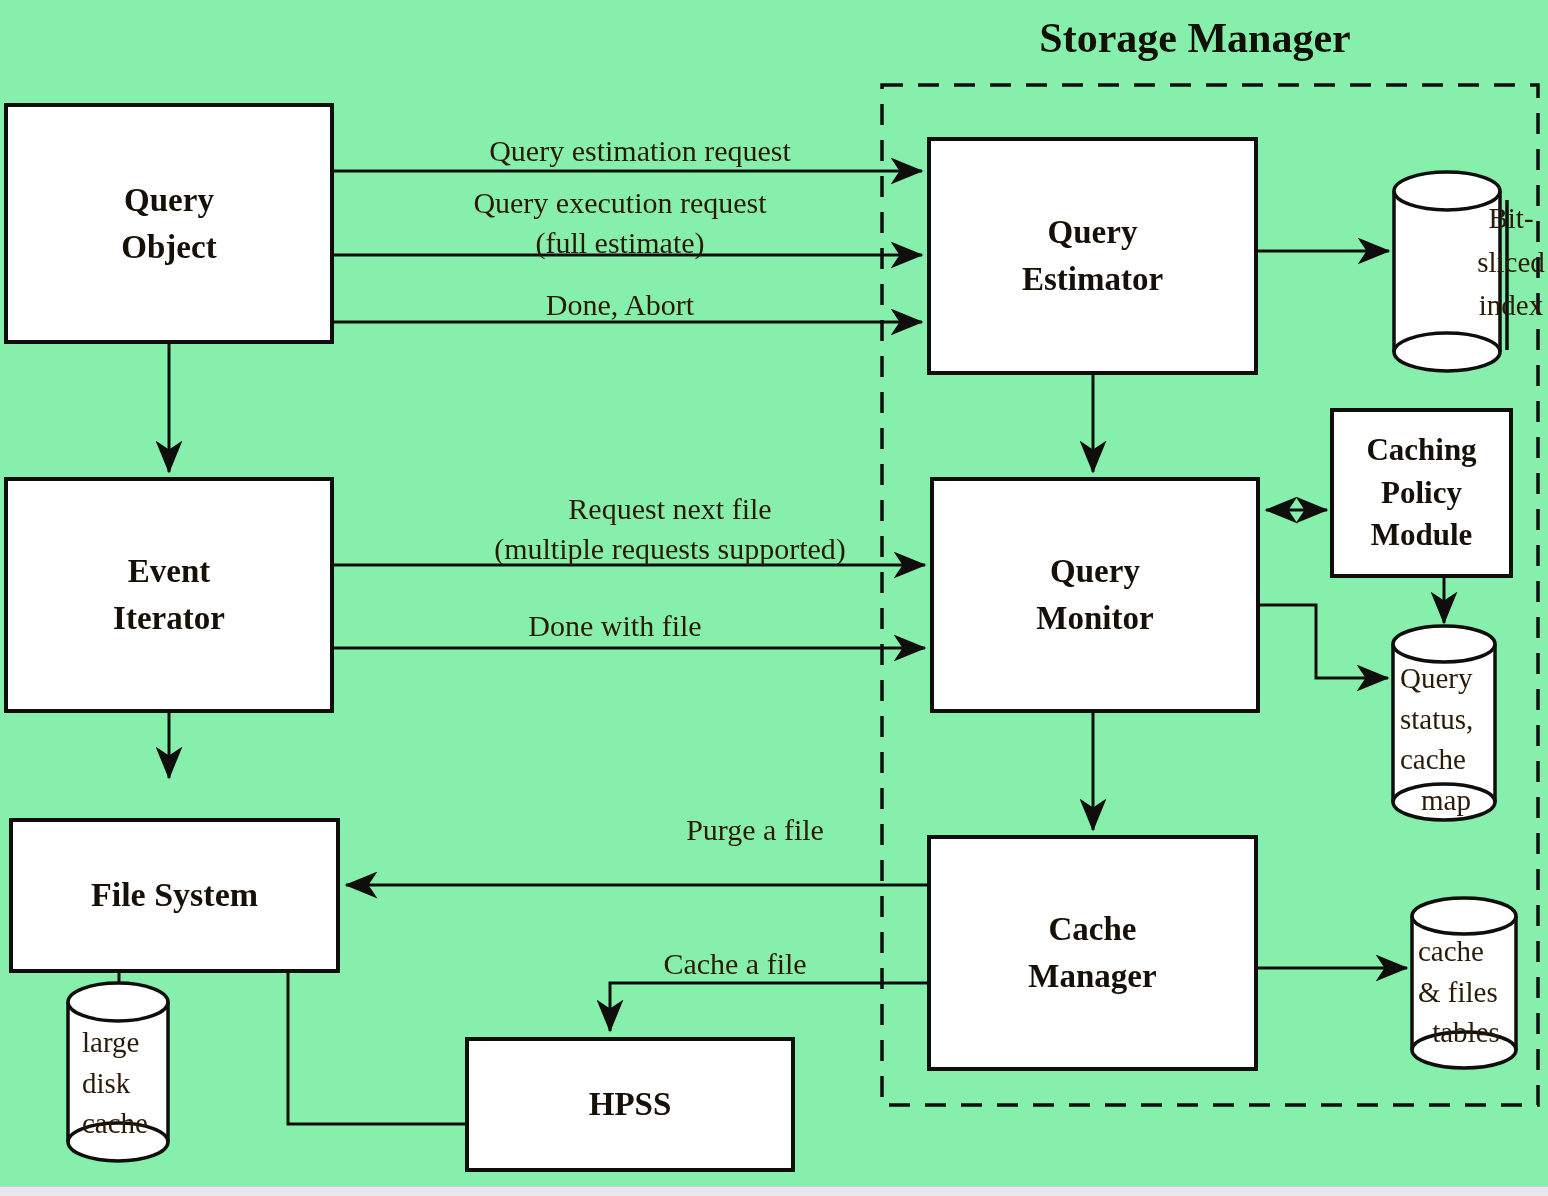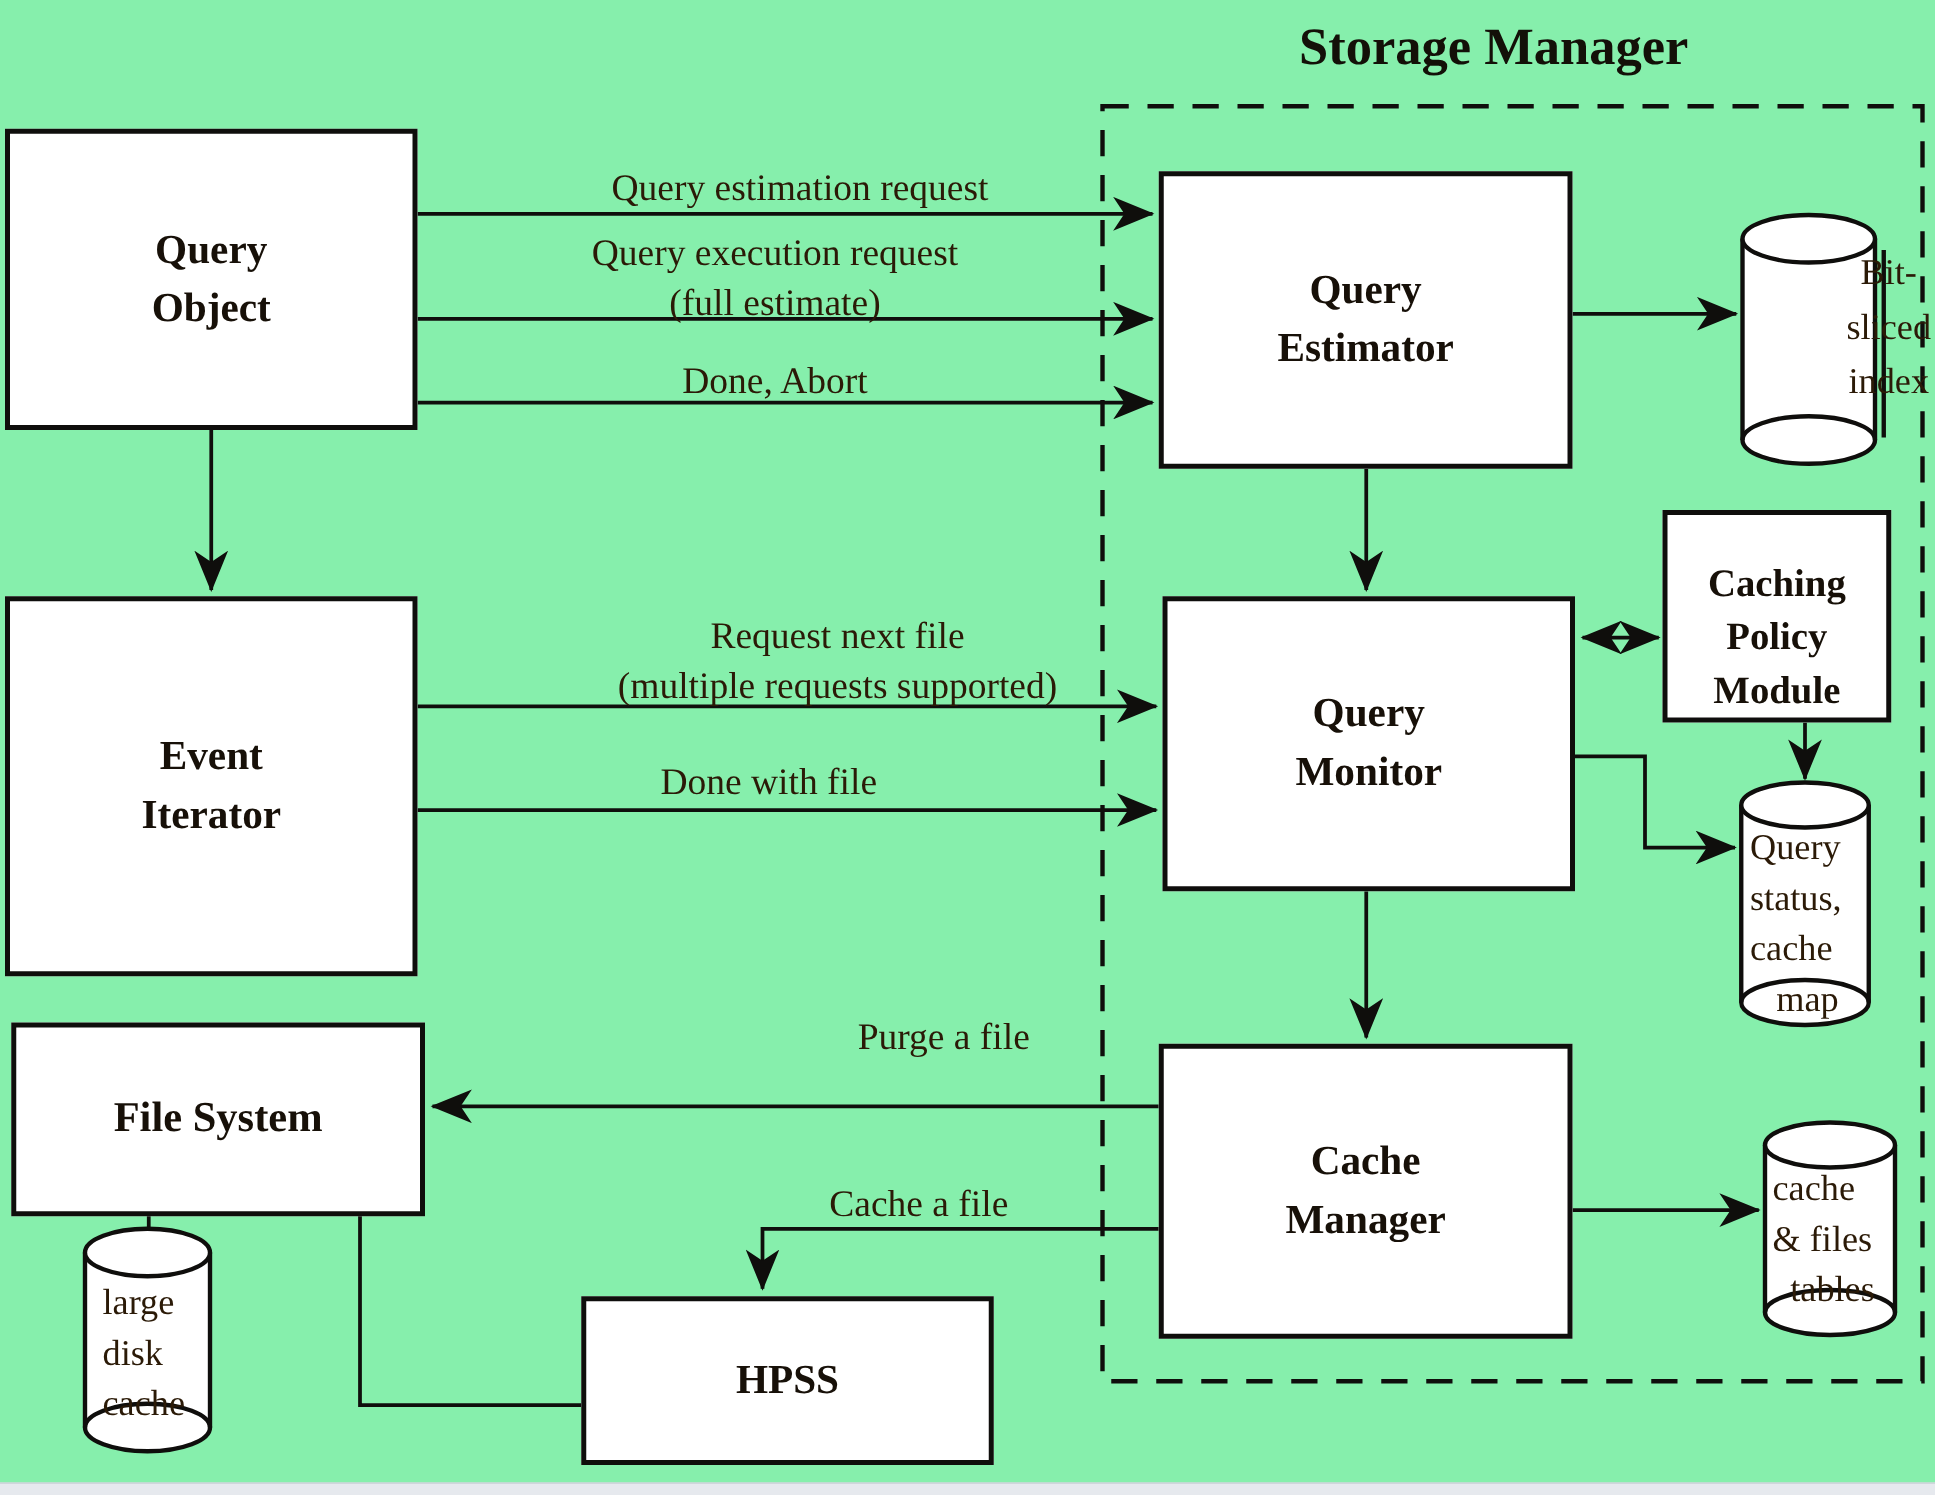--- a/index.html
+++ b/index.html
@@ -119,21 +119,21 @@
     </g>
   </svg>
 
   <div class="page-title" style="left:950px;top:14px;width:490px;">Storage Manager</div>
 
   <div class="box" style="left:4px;top:103px;width:330px;height:241px;">
     <div>Query</div>
     <div>Object</div>
   </div>
 
-  <div class="box" style="left:4px;top:477px;width:330px;height:304px;">
+  <div class="box" style="left:4px;top:477px;width:330px;height:236px;">
     <div>Event</div>
     <div>Iterator</div>
   </div>
 
   <div class="box" style="left:9px;top:818px;width:331px;height:155px;font-size:34px;">
     <div>File System</div>
   </div>
 
   <div class="box" style="left:465px;top:1037px;width:330px;height:135px;">
     <div>HPSS</div>
@@ -142,21 +142,21 @@
   <div class="box" style="left:927px;top:137px;width:331px;height:238px;">
     <div>Query</div>
     <div>Estimator</div>
   </div>
 
   <div class="box" style="left:930px;top:477px;width:330px;height:236px;">
     <div>Query</div>
     <div>Monitor</div>
   </div>
 
-  <div class="box small" style="left:1330px;top:408px;width:183px;height:170px;justify-content:flex-end;">
+  <div class="box small" style="left:1330px;top:408px;width:183px;height:170px;">
     <div>Caching</div>
     <div>Policy</div>
     <div>Module</div>
   </div>
 
   <div class="box" style="left:927px;top:835px;width:331px;height:236px;">
     <div>Cache</div>
     <div>Manager</div>
   </div>
 

